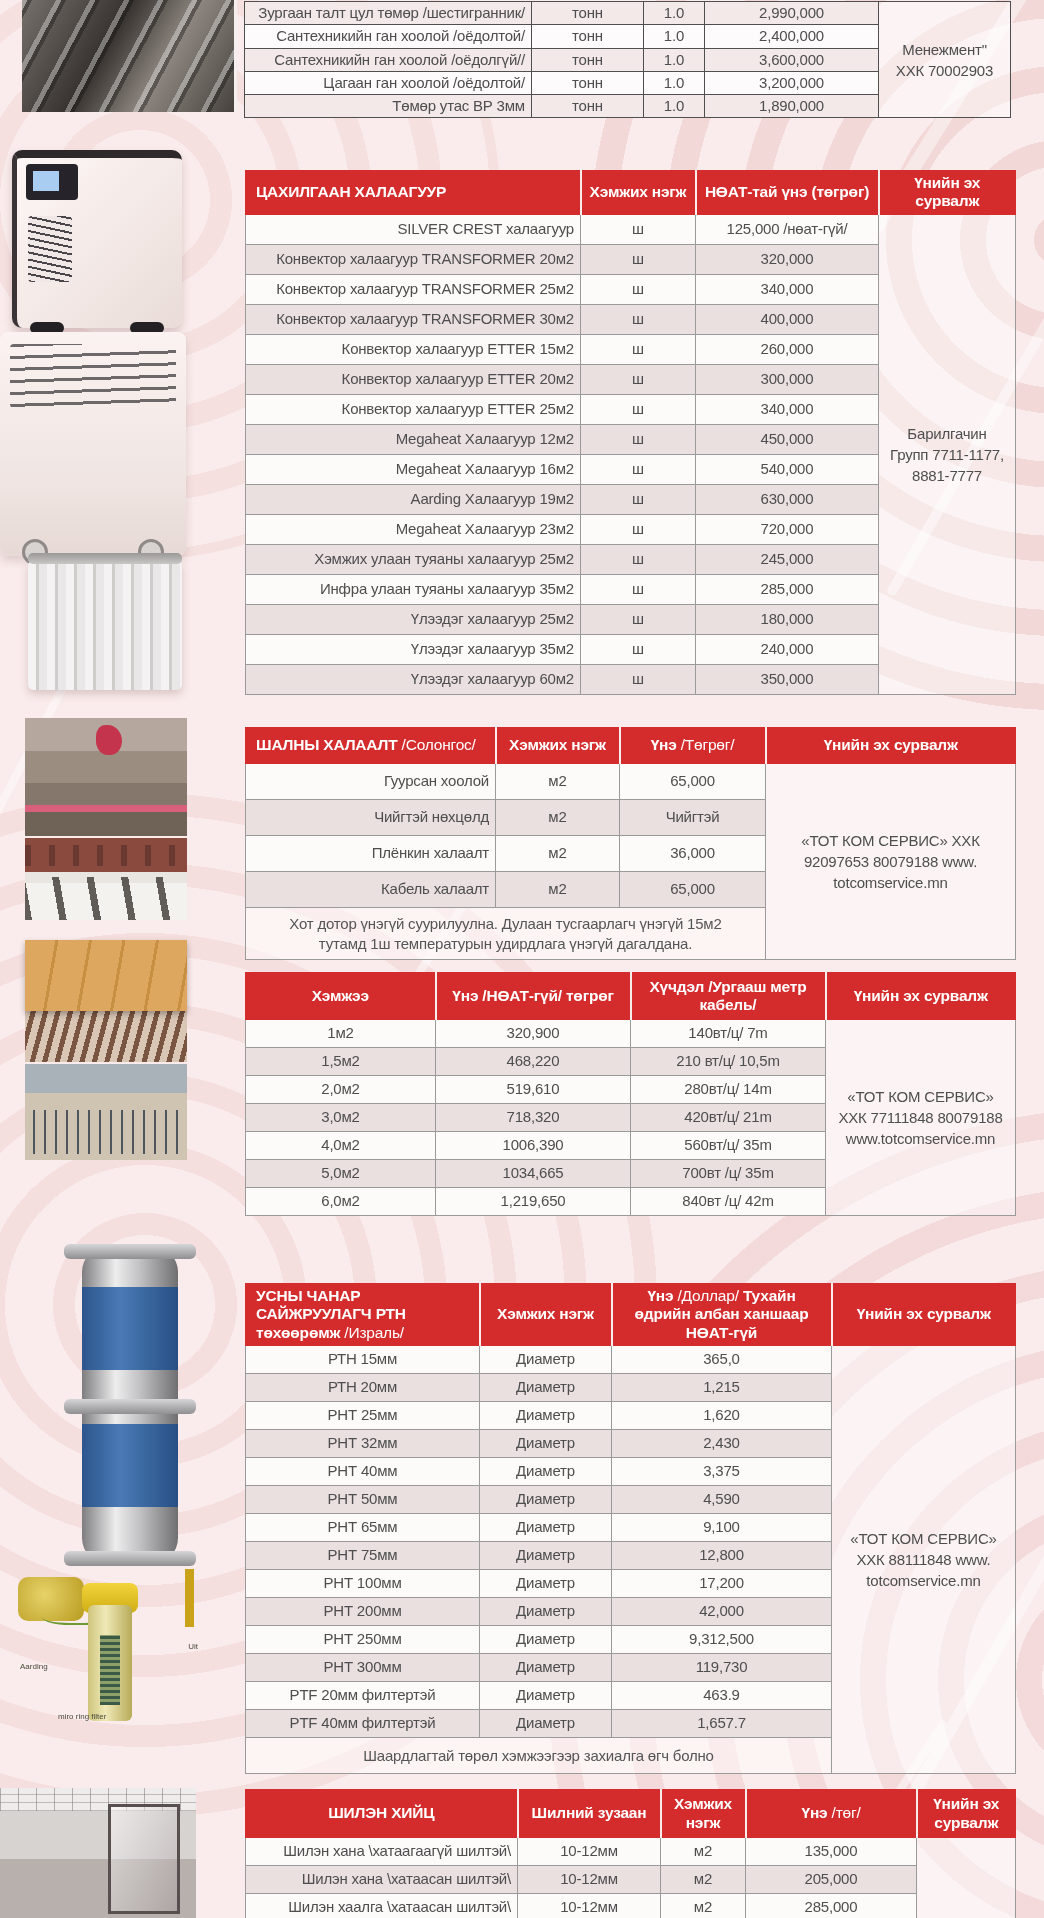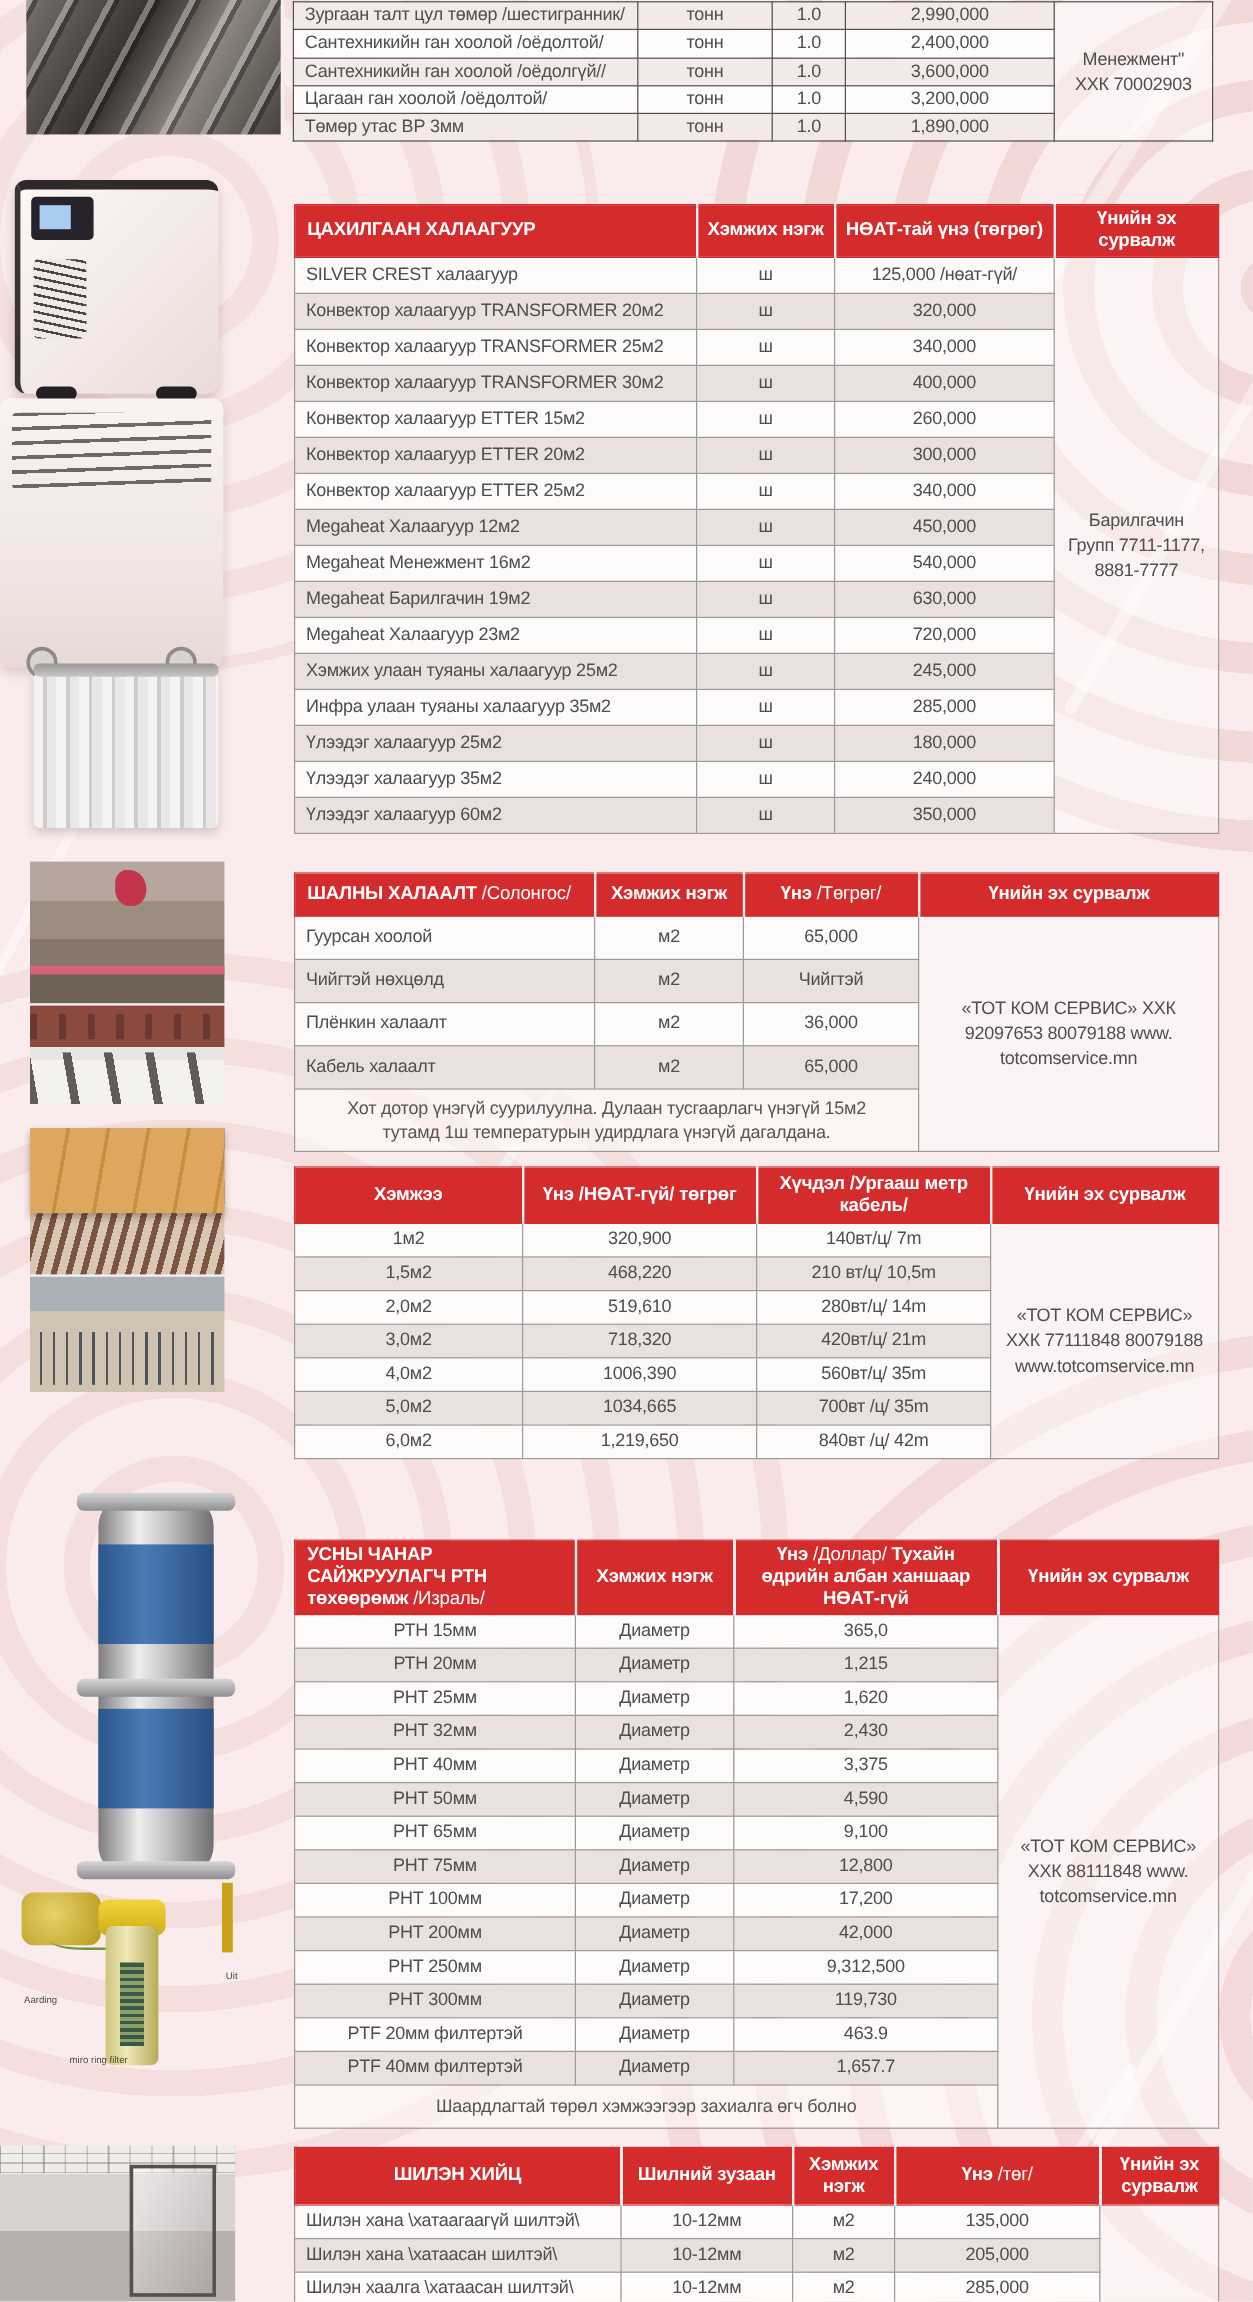--- a/index.html
+++ b/index.html
@@ -23,21 +23,21 @@
   #s3{left:55px;top:545px;width:8px;height:300px;transform:rotate(28deg)}
   #s4{left:950px;top:1480px;width:12px;height:480px;transform:rotate(30deg)}
   #s5{left:430px;top:820px;width:8px;height:260px;transform:rotate(33deg)}
   #s6{left:870px;top:1700px;width:8px;height:260px;transform:rotate(33deg)}
 
   
   table.pt{position:absolute;border-collapse:collapse;table-layout:fixed;z-index:3;
            border:1px solid #8a8a8a;background:transparent}
   .pt td,.pt th{border:1px solid #9a9a9a;overflow:hidden}
   .pt td{font-size:15px;color:#4e4e4e;text-align:center;padding:2px 6px;line-height:1.22;letter-spacing:-.2px}
-  .pt td.al{text-align:left;padding-left:9px}
+  .pt td.al{text-align:right;padding-left:9px}
   .pt thead th{background:#d42b2d;color:#fff;font-weight:bold;font-size:15.5px;line-height:1.18;
                padding:3px 6px;border:1px solid #d42b2d;border-left:2px solid #f8eded;letter-spacing:-.2px}
   .pt thead th:first-child{border-left:1px solid #d42b2d}
   .pt thead th.hl{text-align:left;padding-left:10px}
   .pt thead th .lt{font-weight:normal}
   .pt tbody tr:nth-child(odd) td:not(.src):not(.note){background:#fdfafa}
   .pt tbody tr:nth-child(even) td:not(.src):not(.note){background:#ebe0e0}
   .pt.rev tbody tr:nth-child(odd) td:not(.src):not(.note){background:#f3e9e9}
   .pt.rev tbody tr:nth-child(even) td:not(.src):not(.note){background:#fdfbfb}
   .pt td.src{background:rgba(255,255,255,.45);font-size:15px;line-height:1.4;padding:4px 8px;vertical-align:middle}
@@ -309,26 +309,26 @@
           <td class="al">Конвектор халаагуур ETTER 25м2</td>
           <td>ш</td>
           <td>340,000</td>
         </tr>
         <tr>
           <td class="al">Megaheat Халаагуур 12м2</td>
           <td>ш</td>
           <td>450,000</td>
         </tr>
         <tr>
-          <td class="al">Megaheat Менежмент 16м2</td>
+          <td class="al">Megaheat Халаагуур 16м2</td>
           <td>ш</td>
           <td>540,000</td>
         </tr>
         <tr>
-          <td class="al">Megaheat Барилгачин 19м2</td>
+          <td class="al">Aarding Халаагуур 19м2</td>
           <td>ш</td>
           <td>630,000</td>
         </tr>
         <tr>
           <td class="al">Megaheat Халаагуур 23м2</td>
           <td>ш</td>
           <td>720,000</td>
         </tr>
         <tr>
           <td class="al">Хэмжих улаан туяаны халаагуур 25м2</td>

